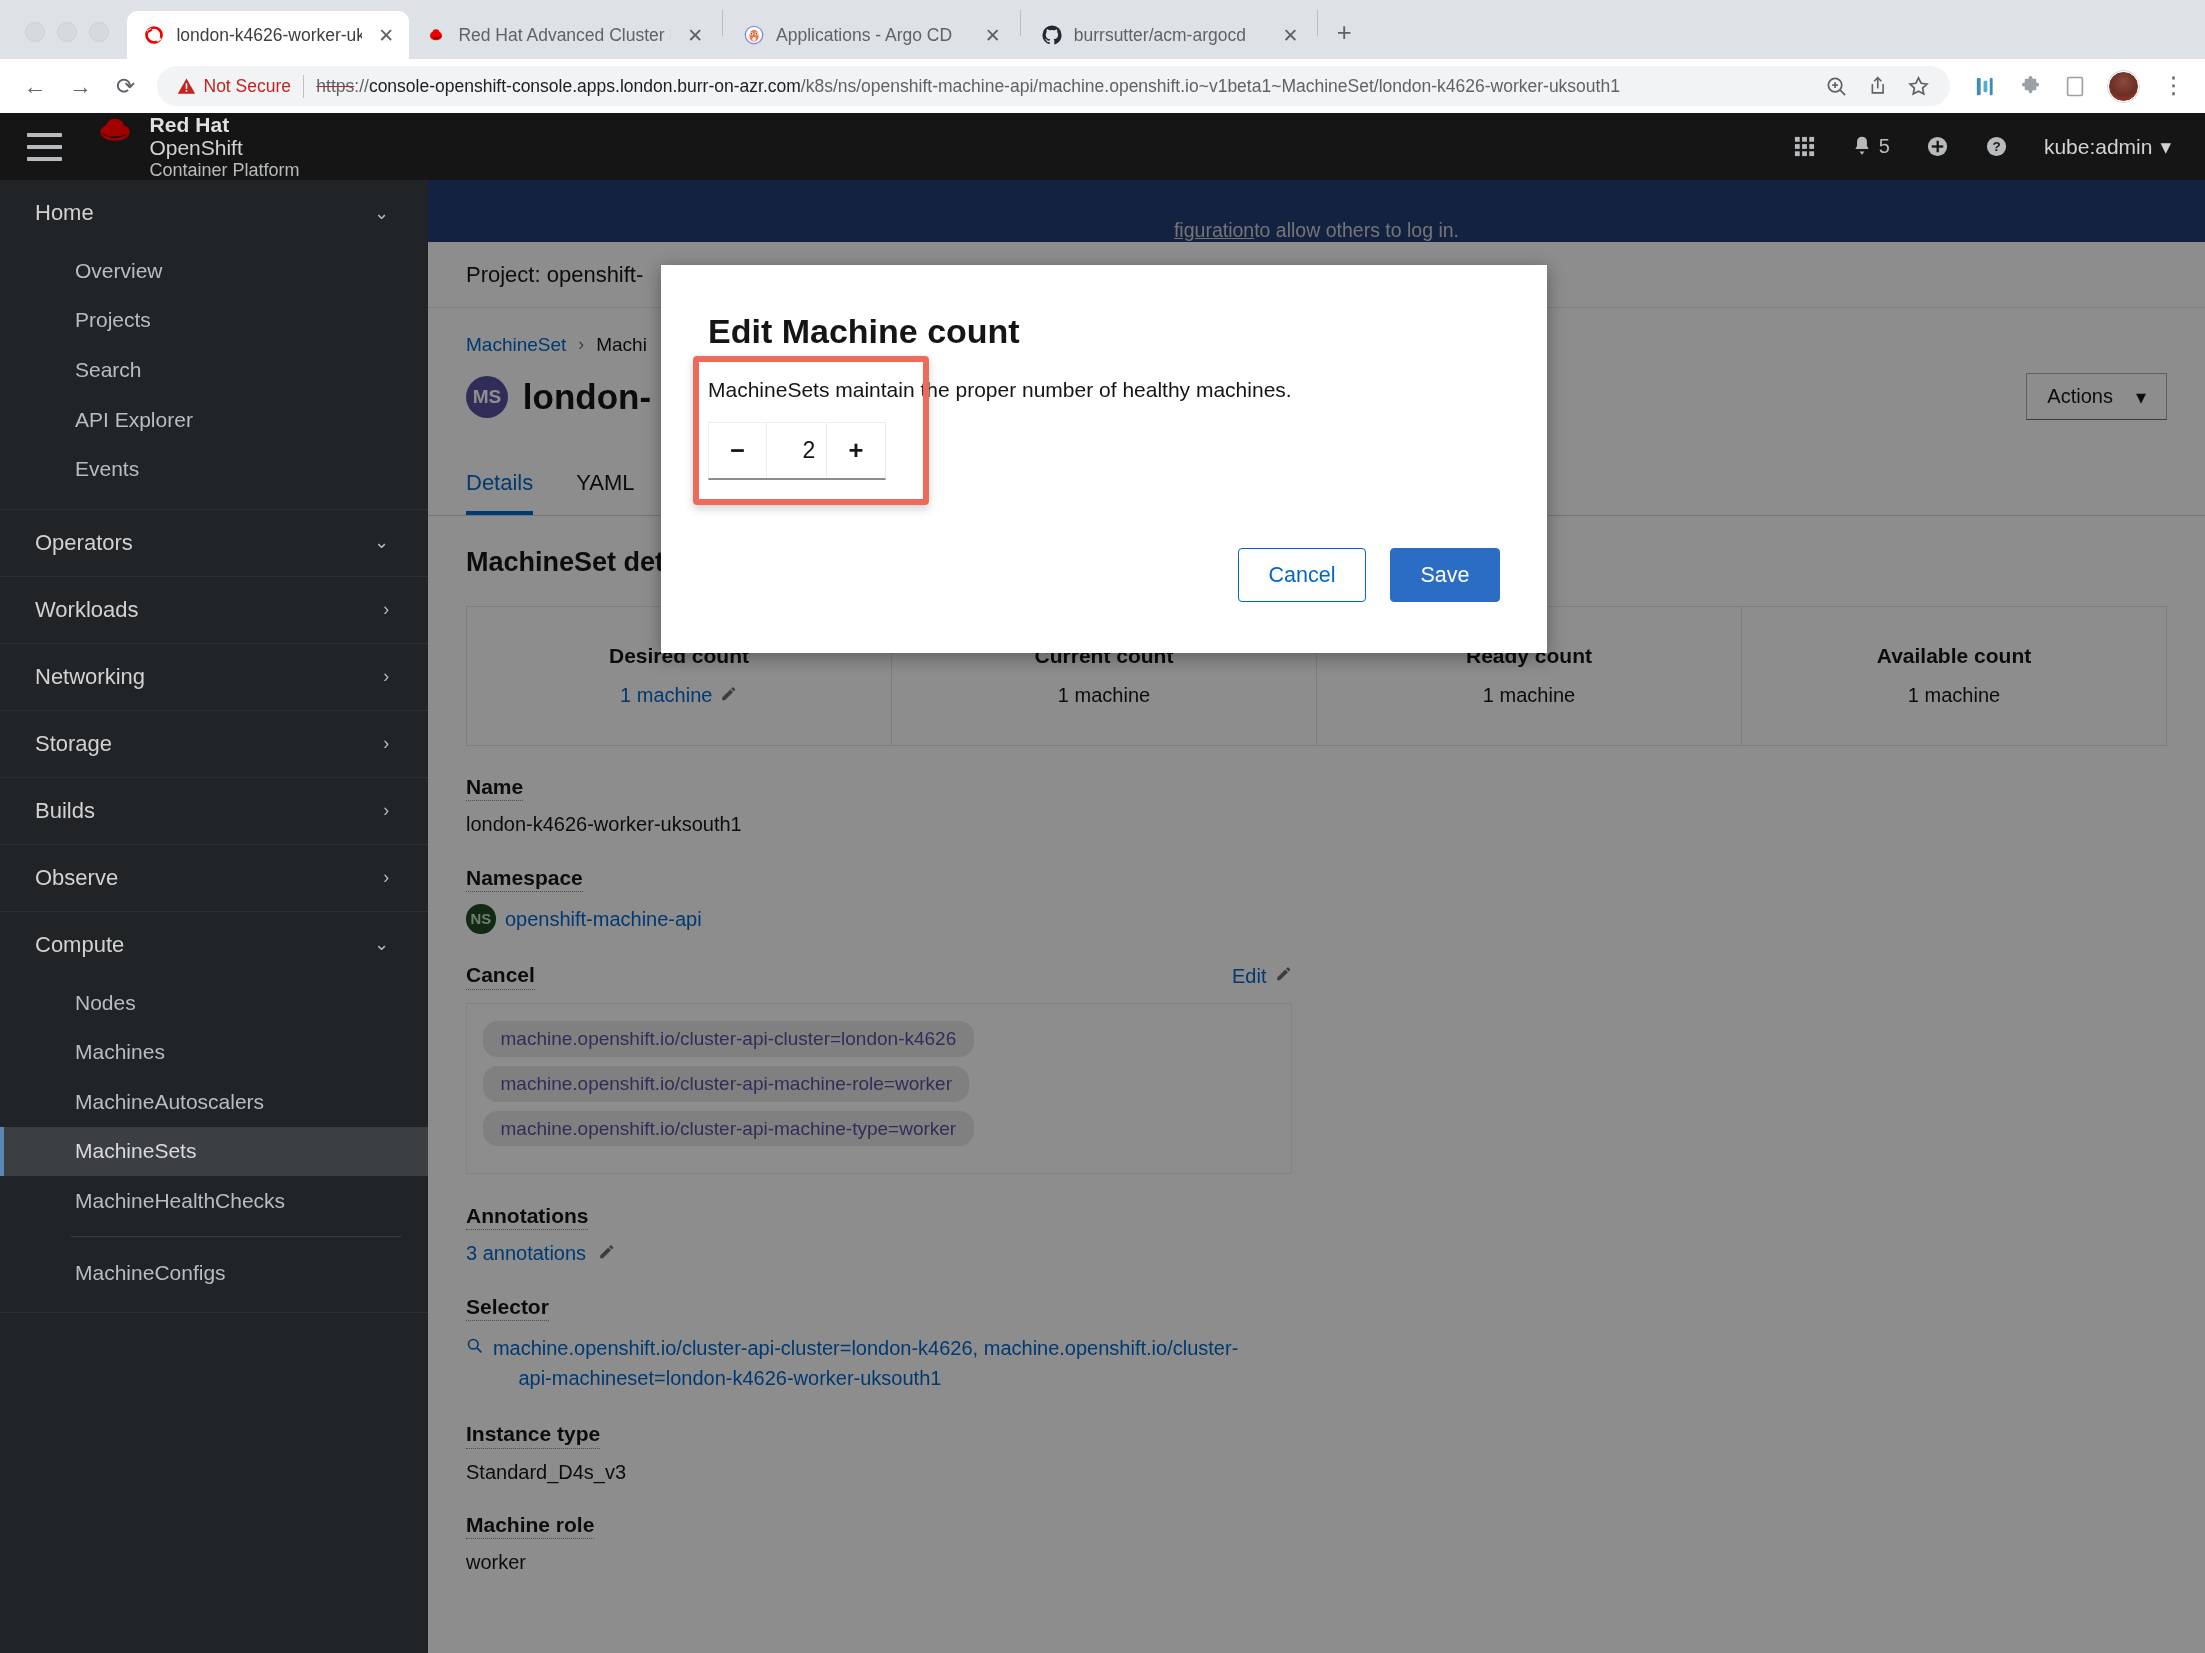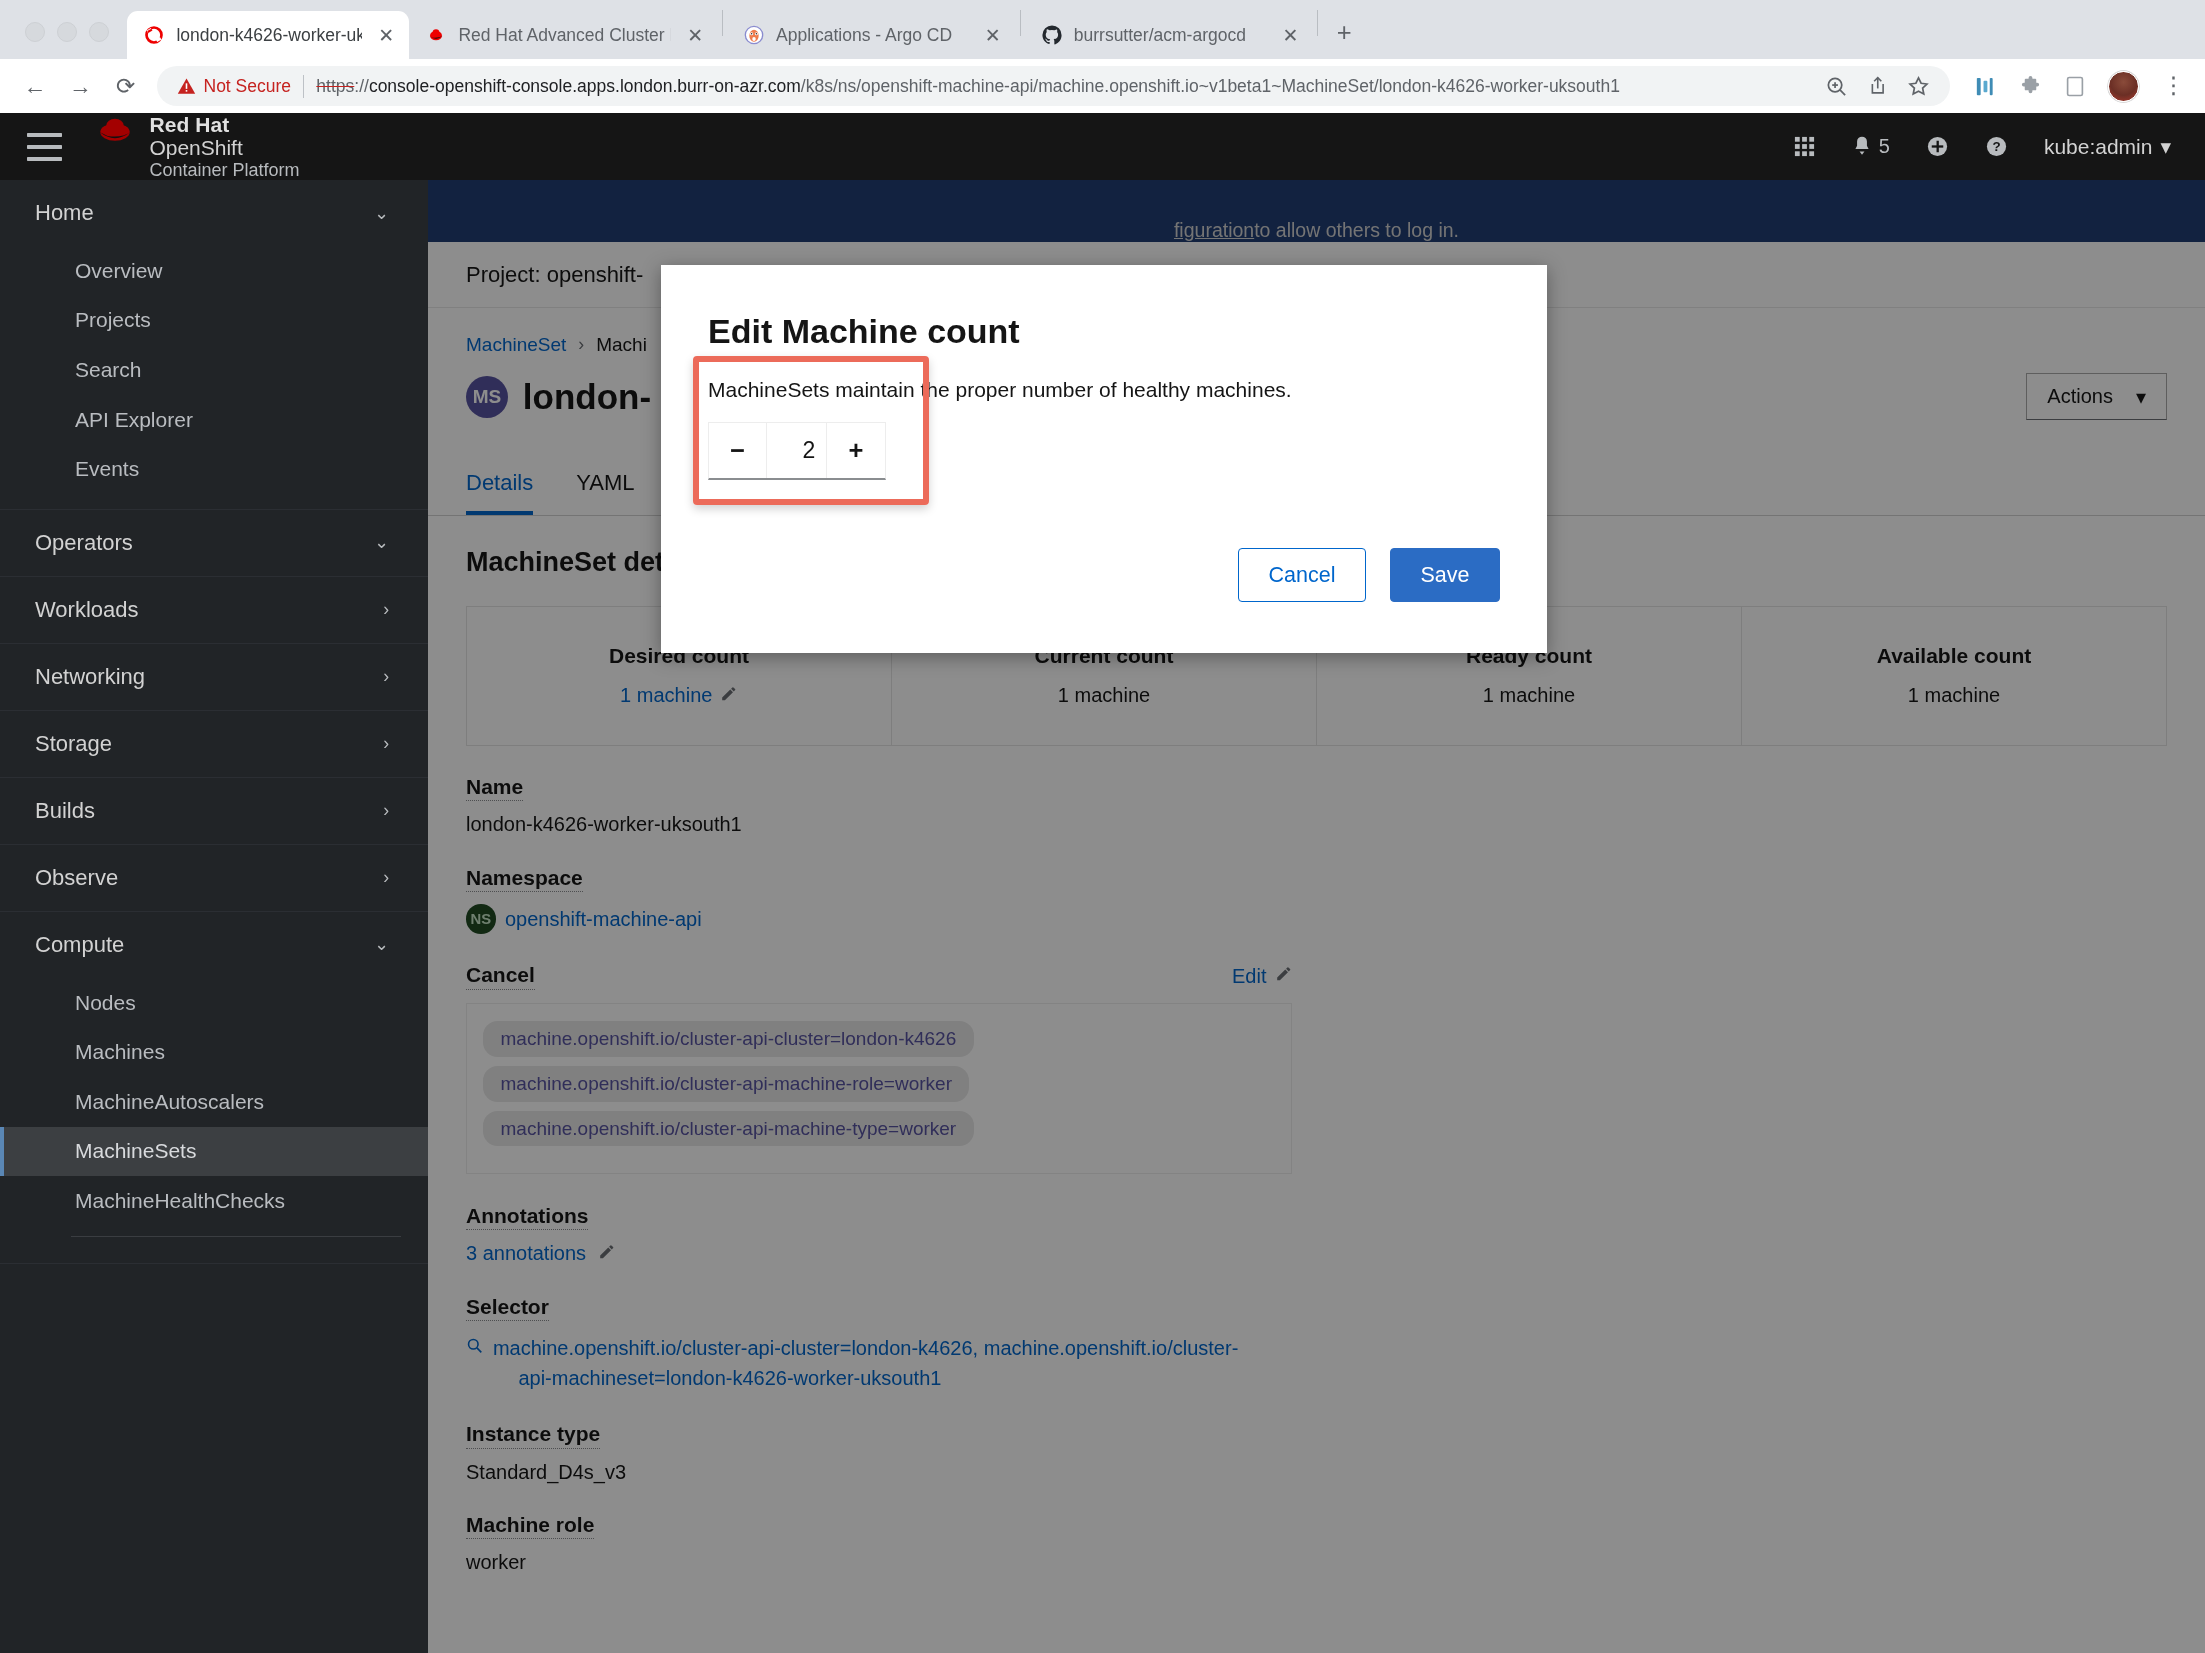--- a/index.html
+++ b/index.html
@@ -441,20 +441,21 @@
             <span>Compute</span>
             <span class="chev">⌄</span>
           </div>
           <div class="nav-sub">
             <div class="nav-item">Nodes</div>
             <div class="nav-item">Machines</div>
             <div class="nav-item">MachineAutoscalers</div>
             <div class="nav-item active">MachineSets</div>
             <div class="nav-item">MachineHealthChecks</div>
             <div class="nav-divider"></div>
+            <div class="nav-item">MachineConfigs</div>
           </div>
         </div>
       </nav>
 
     <div class="content">
 
       <div class="alert-banner">
         <a>figuration</a>
           <span> to allow others to log in.</span>
       </div>

